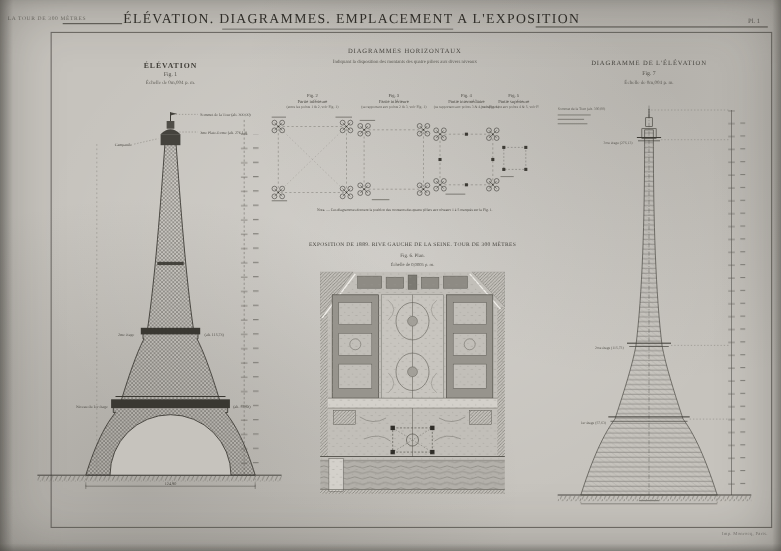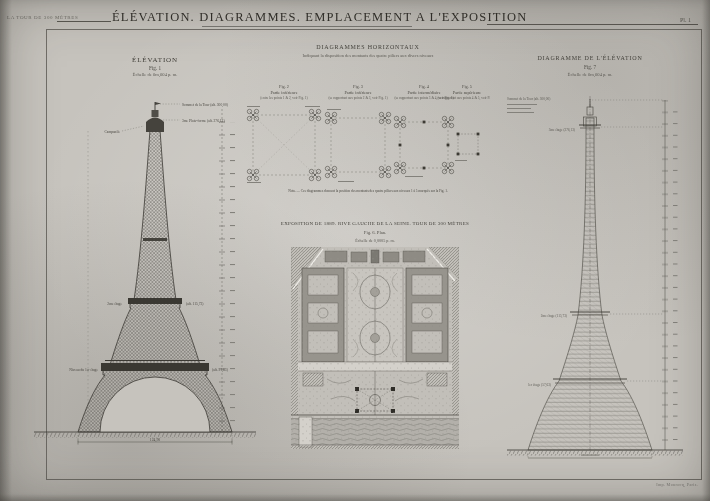--- a/index.html
+++ b/index.html
@@ -49,21 +49,21 @@
 <div class="abs strip-b"></div>
 
 <div class="abs series">LA TOUR DE 300 MÈTRES</div>
 <div class="abs title ctr">ÉLÉVATION. DIAGRAMMES. EMPLACEMENT A L'EXPOSITION</div>
 <div class="abs rule rule-left"></div>
 <div class="abs rule rule-right"></div>
 <div class="abs rule rule-under"></div>
 <div class="abs plateno">Pl. 1</div>
 <div class="abs frame"></div>
 
-<div class="abs ctr sec-title" style="left:95px;top:56px;width:120px;">ÉLÉVATION</div>
+<div class="abs ctr sec-title" style="left:95px;top:56px;width:120px;font-weight:bold;">ÉLÉVATION</div>
 <div class="abs ctr fig-lab" style="left:95px;top:65px;width:120px;">Fig. 1</div>
 <div class="abs ctr scale-lab" style="left:95px;top:72px;width:120px;">Échelle de 0m,004 p. m.</div>
 
 <svg class="abs" style="left:30px;top:95px;" width="230" height="350" viewBox="0 0 230 350">
   <defs>
     <pattern id="lat" width="3.4" height="3.4" patternUnits="userSpaceOnUse">
       <path d="M0,3.4 L3.4,0 M0,0 L3.4,3.4" stroke="#47453f" stroke-width="0.35"></path>
     </pattern>
     <pattern id="ticks13" width="6" height="13" patternUnits="userSpaceOnUse">
       <path d="M0,1 H6" stroke="#56544e" stroke-width="0.5"></path>

